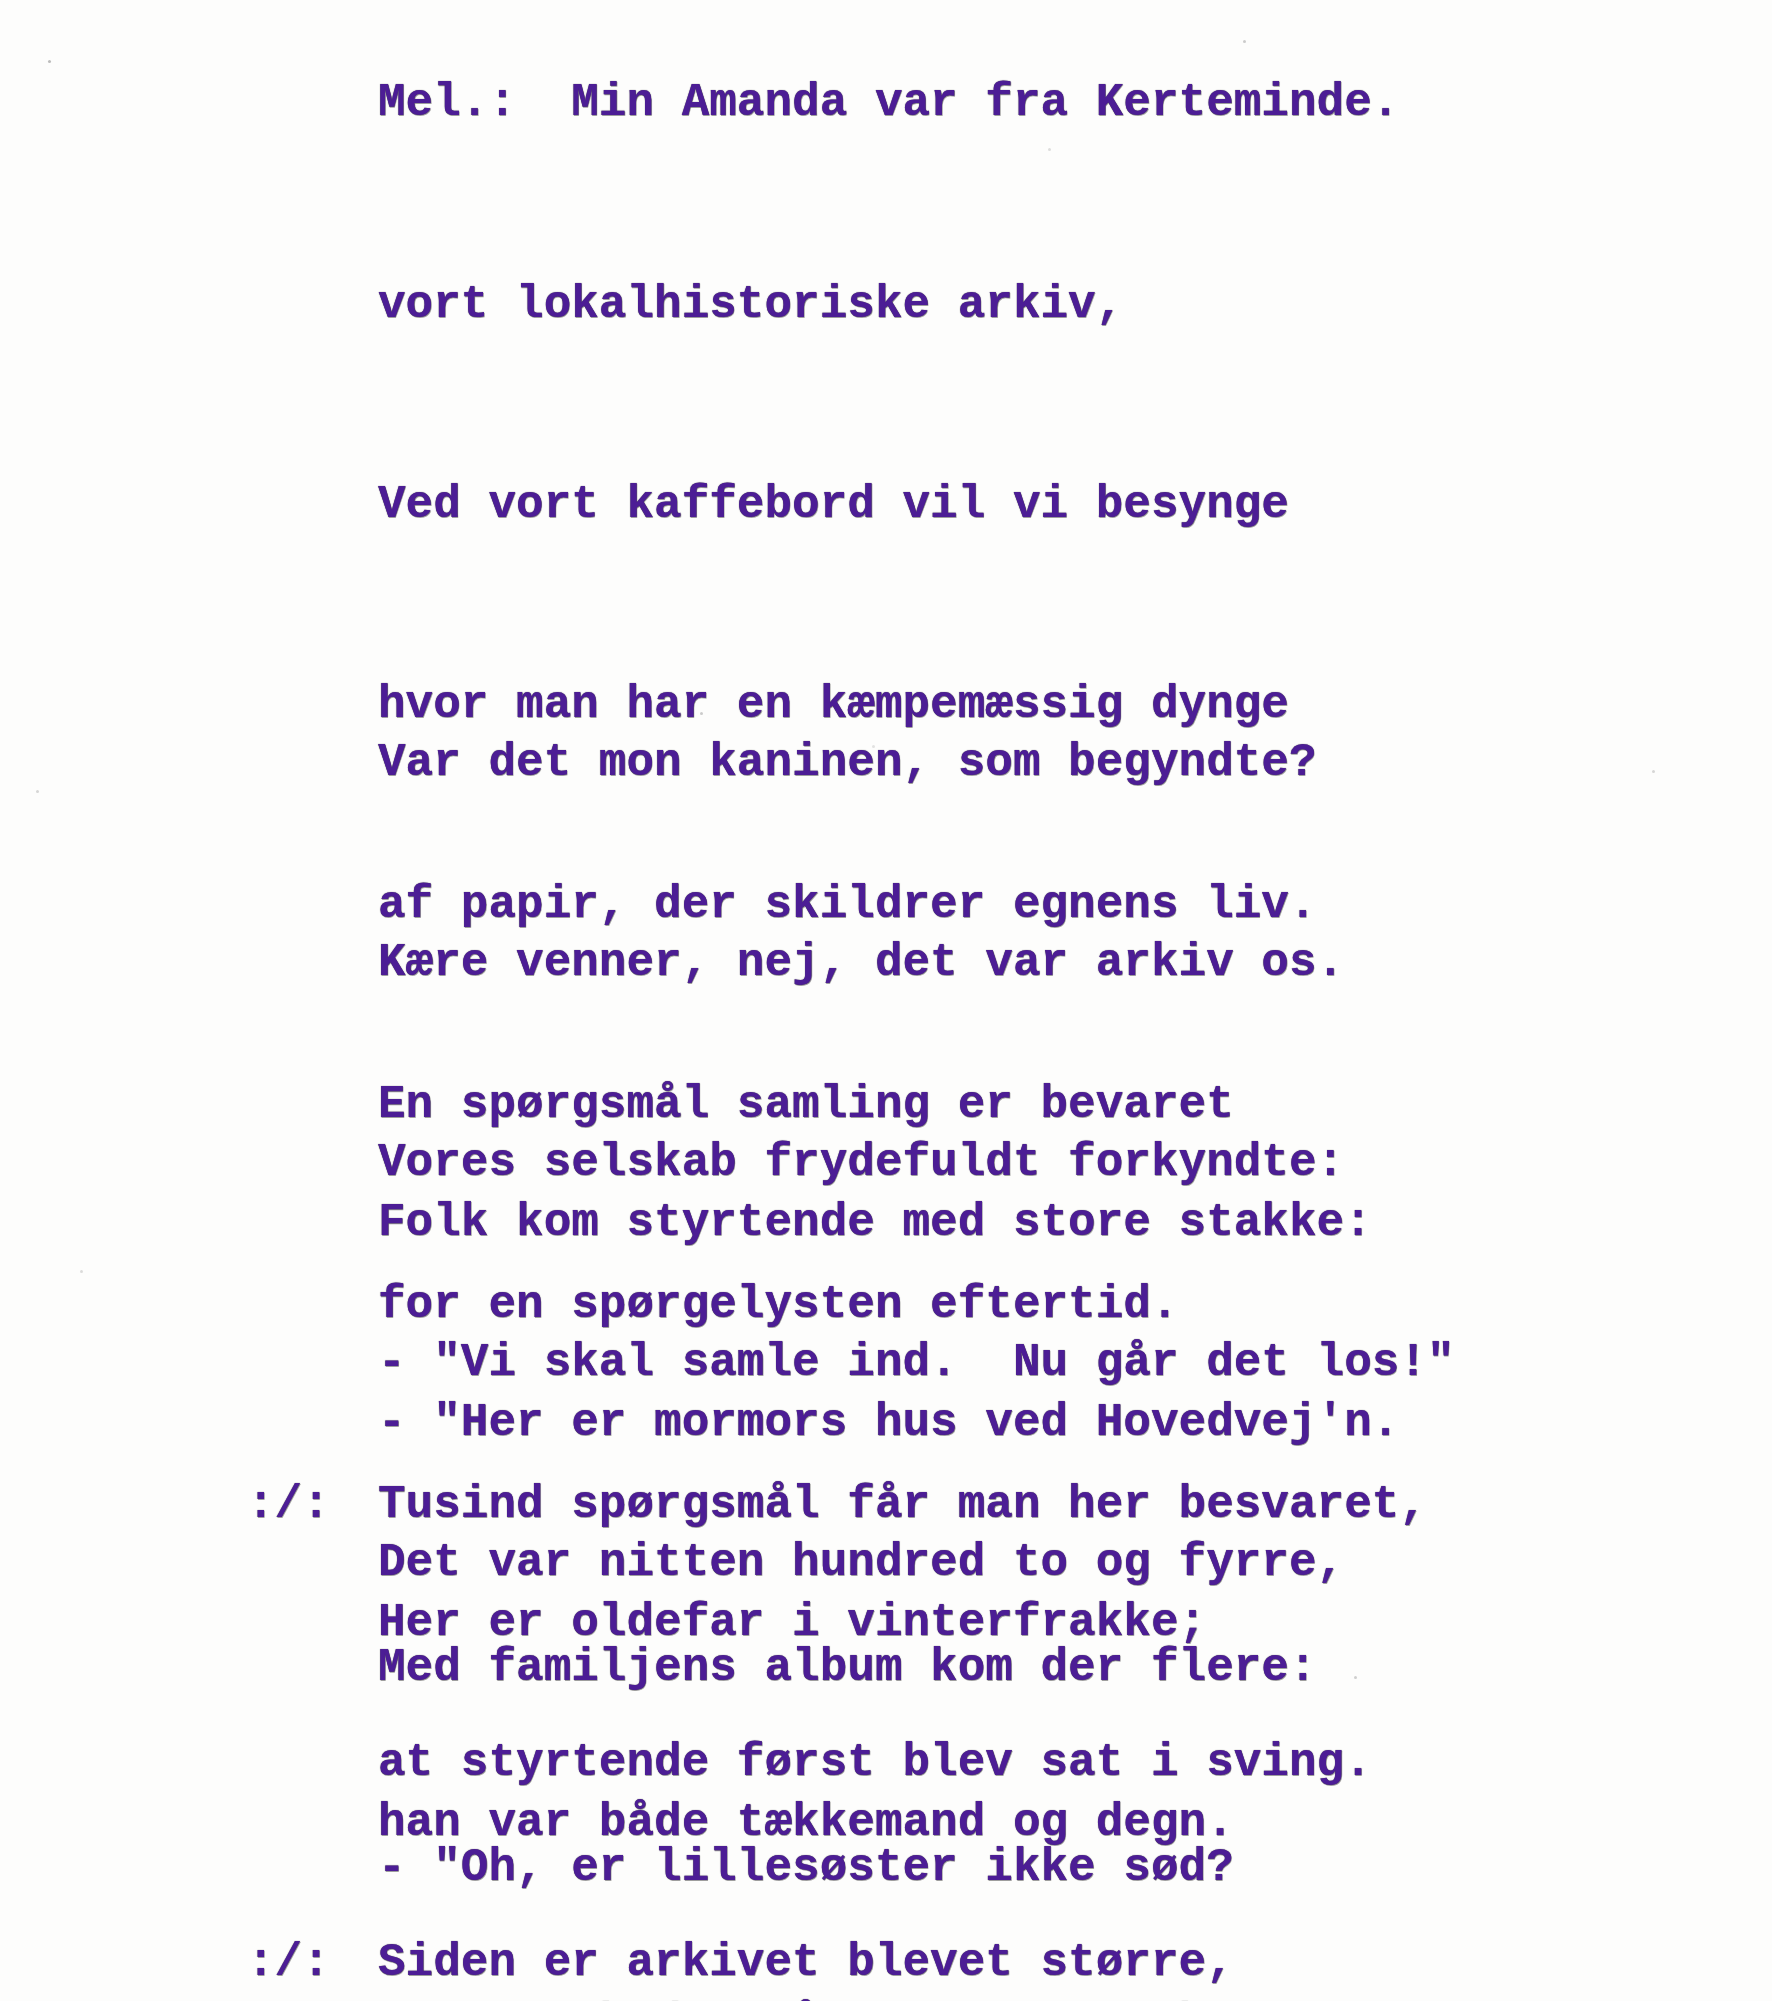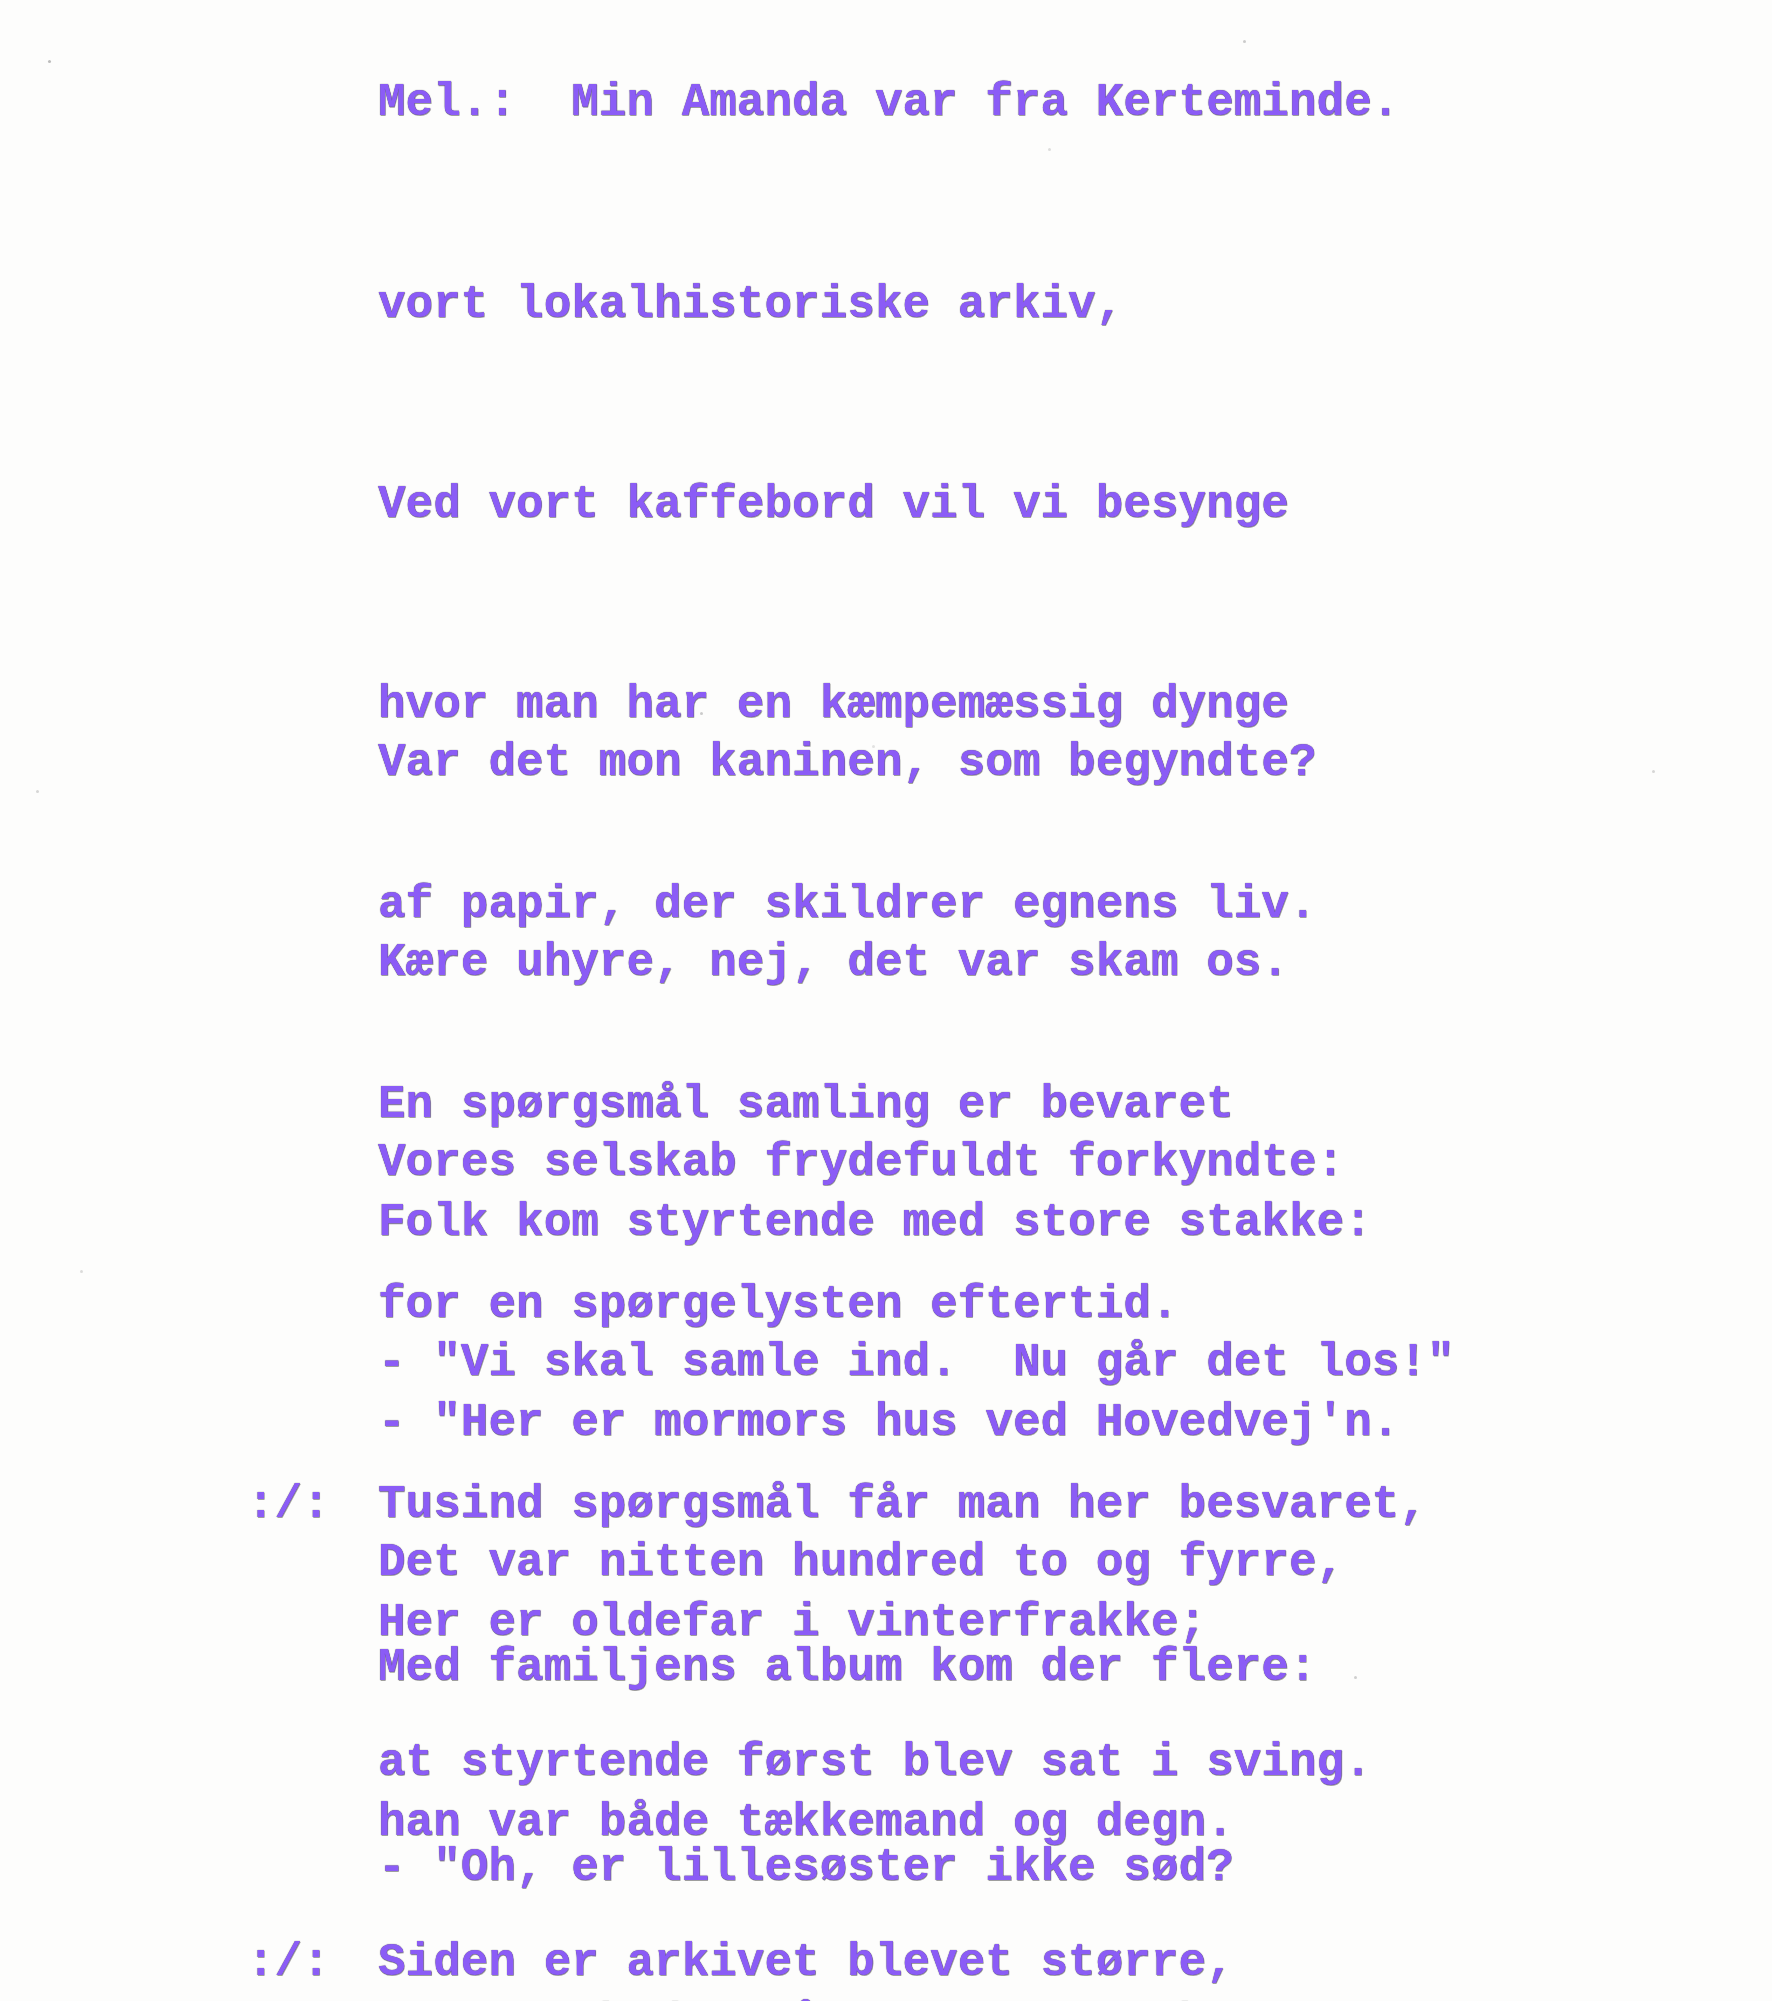--- a/index.html
+++ b/index.html
@@ -10,21 +10,21 @@
   .page {
     position: relative;
     width: 1772px;
     height: 2001px;
     background: #fdfdfc;
     overflow: hidden;
     font-family: "Liberation Mono", "DejaVu Sans Mono", monospace;
     font-weight: 700;
     font-size: 46px;
     line-height: 50px;
-    color: #8b5cf6;
+    color: #4c1d95;
     text-shadow: 0 0 1px rgba(15,15,15,0.75), 0.6px 0.6px 0 rgba(15,15,15,0.35);
   }
   .mel-line {
     position: absolute;
     left: 378px;
     top: 78px;
     white-space: pre;
   }
   .mel-gap {
     display: inline-block;
@@ -90,21 +90,21 @@
   <div class="line"><span class="mark"></span><span class="text">En spørgsmål samling er bevaret</span></div>
 
   <div class="line"><span class="mark"></span><span class="text">for en spørgelysten eftertid.</span></div>
 
   <div class="line"><span class="mark">:/:</span><span class="text">Tusind spørgsmål får man her besvaret,</span></div>
 
 </div>
       <div class="verse" style="top: 638px;">
   <div class="line"><span class="mark"></span><span class="text">Var det mon kaninen, som begyndte?</span></div>
 
-  <div class="line"><span class="mark"></span><span class="text">Kære uhyre, nej, det var skam os.</span></div>
+  <div class="line"><span class="mark"></span><span class="text">Kære venner, nej, det var arkiv os.</span></div>
 
   <div class="line"><span class="mark"></span><span class="text">Vores selskab frydefuldt forkyndte:</span></div>
 
   <div class="line"><span class="mark"></span><span class="text">- "Vi skal samle ind.  Nu går det los!"</span></div>
 
   <div class="line"><span class="mark"></span><span class="text">Det var nitten hundred to og fyrre,</span></div>
 
   <div class="line"><span class="mark"></span><span class="text">at styrtende først blev sat i sving.</span></div>
 
   <div class="line"><span class="mark">:/:</span><span class="text">Siden er arkivet blevet større,</span></div>

